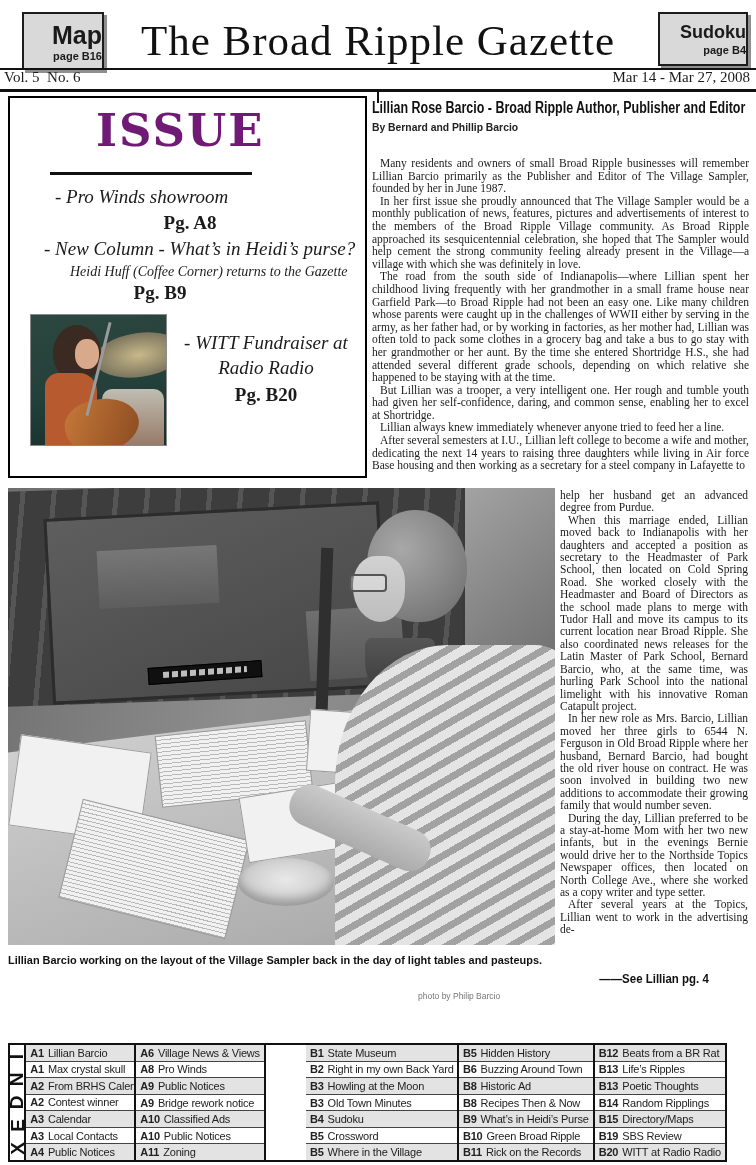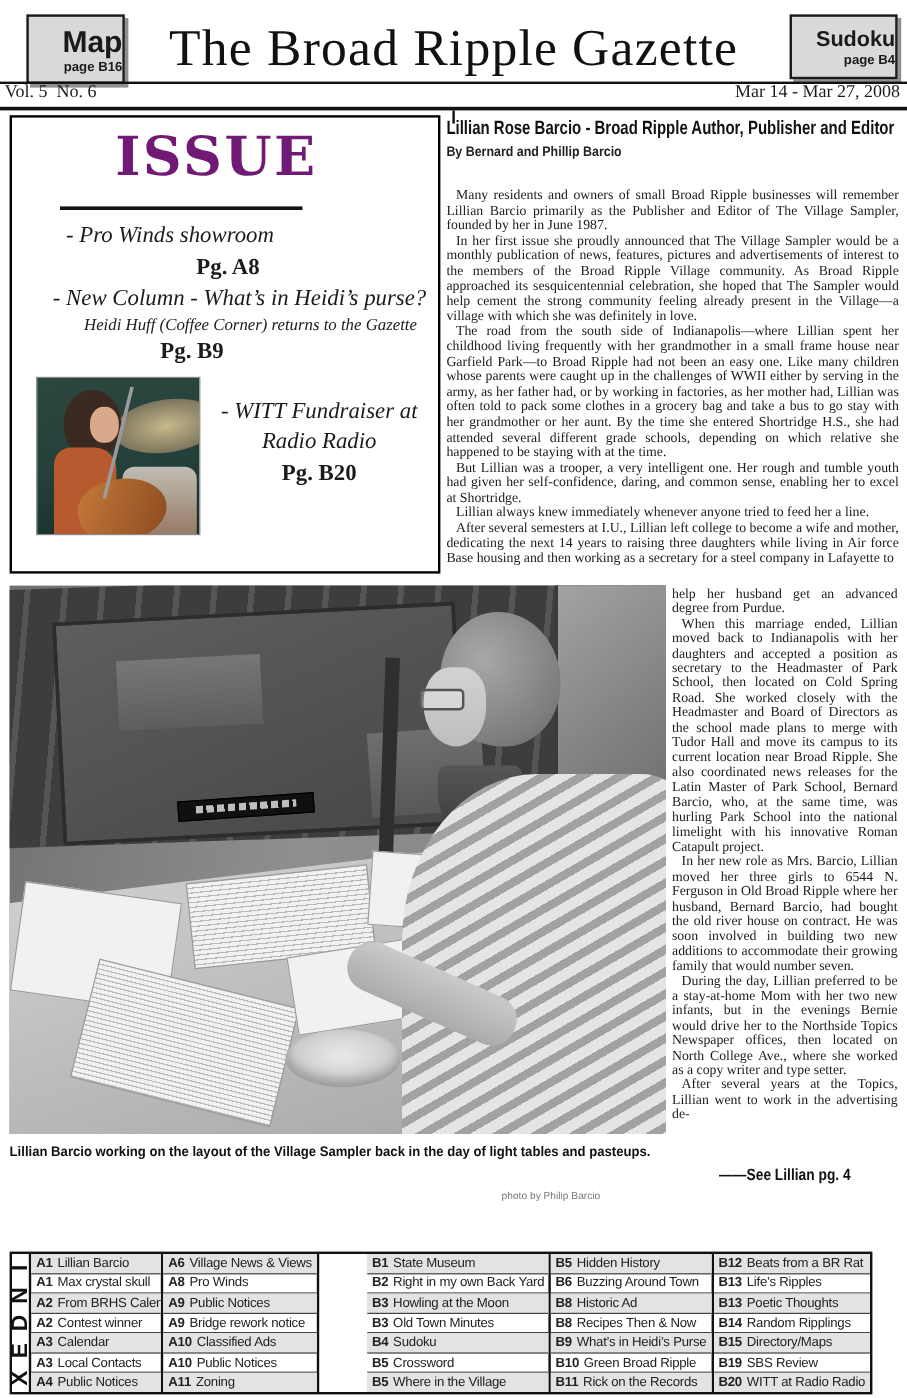--- a/index.html
+++ b/index.html
@@ -79,21 +79,21 @@
   
   .index-table{left:8px;top:1043px;width:719px;height:119px;border:2px solid #111;box-sizing:border-box;display:flex;font-family:"Liberation Sans",sans-serif;background:#fff;}
   .index-label{width:28px;display:flex;flex-direction:column;justify-content:space-between;align-items:center;padding:1px 0;border-right:2px solid #111;box-sizing:border-box;}
   .index-letter{font-weight:bold;font-size:19px;line-height:21px;transform:rotate(-90deg);color:#111;}
   .index-col{display:flex;flex-direction:column;border-right:2px solid #111;box-sizing:border-box;}
   .index-col:last-child{border-right:none;}
   .index-cell{flex:1;display:flex;align-items:center;padding:0 4px;border-bottom:1px solid #444;font-size:11px;letter-spacing:-0.2px;white-space:nowrap;overflow:hidden;color:#222;}
   .index-cell:last-child{border-bottom:none;}
   .index-cell:nth-child(odd){background:#e3e3e3;}
   .index-cell b{margin-right:4px;}
-  .c1{width:110px;} .c2{width:137px;} .c3{width:153px;margin-left:40px;} .c4{width:143px;} .c5{width:134px;}
+  .c1{width:110px;justify-content:flex-end;} .c2{width:137px;} .c3{width:153px;margin-left:40px;} .c4{width:143px;} .c5{width:134px;}
 </style>
 </head>
 <body>
 
 <div class="abs badge badge-map">
   <div class="badge-title">Map</div>
   <div class="badge-page">page B16</div>
 </div>
 <div class="abs masthead-title">The Broad Ripple Gazette</div>
 <div class="abs badge badge-sudoku">

